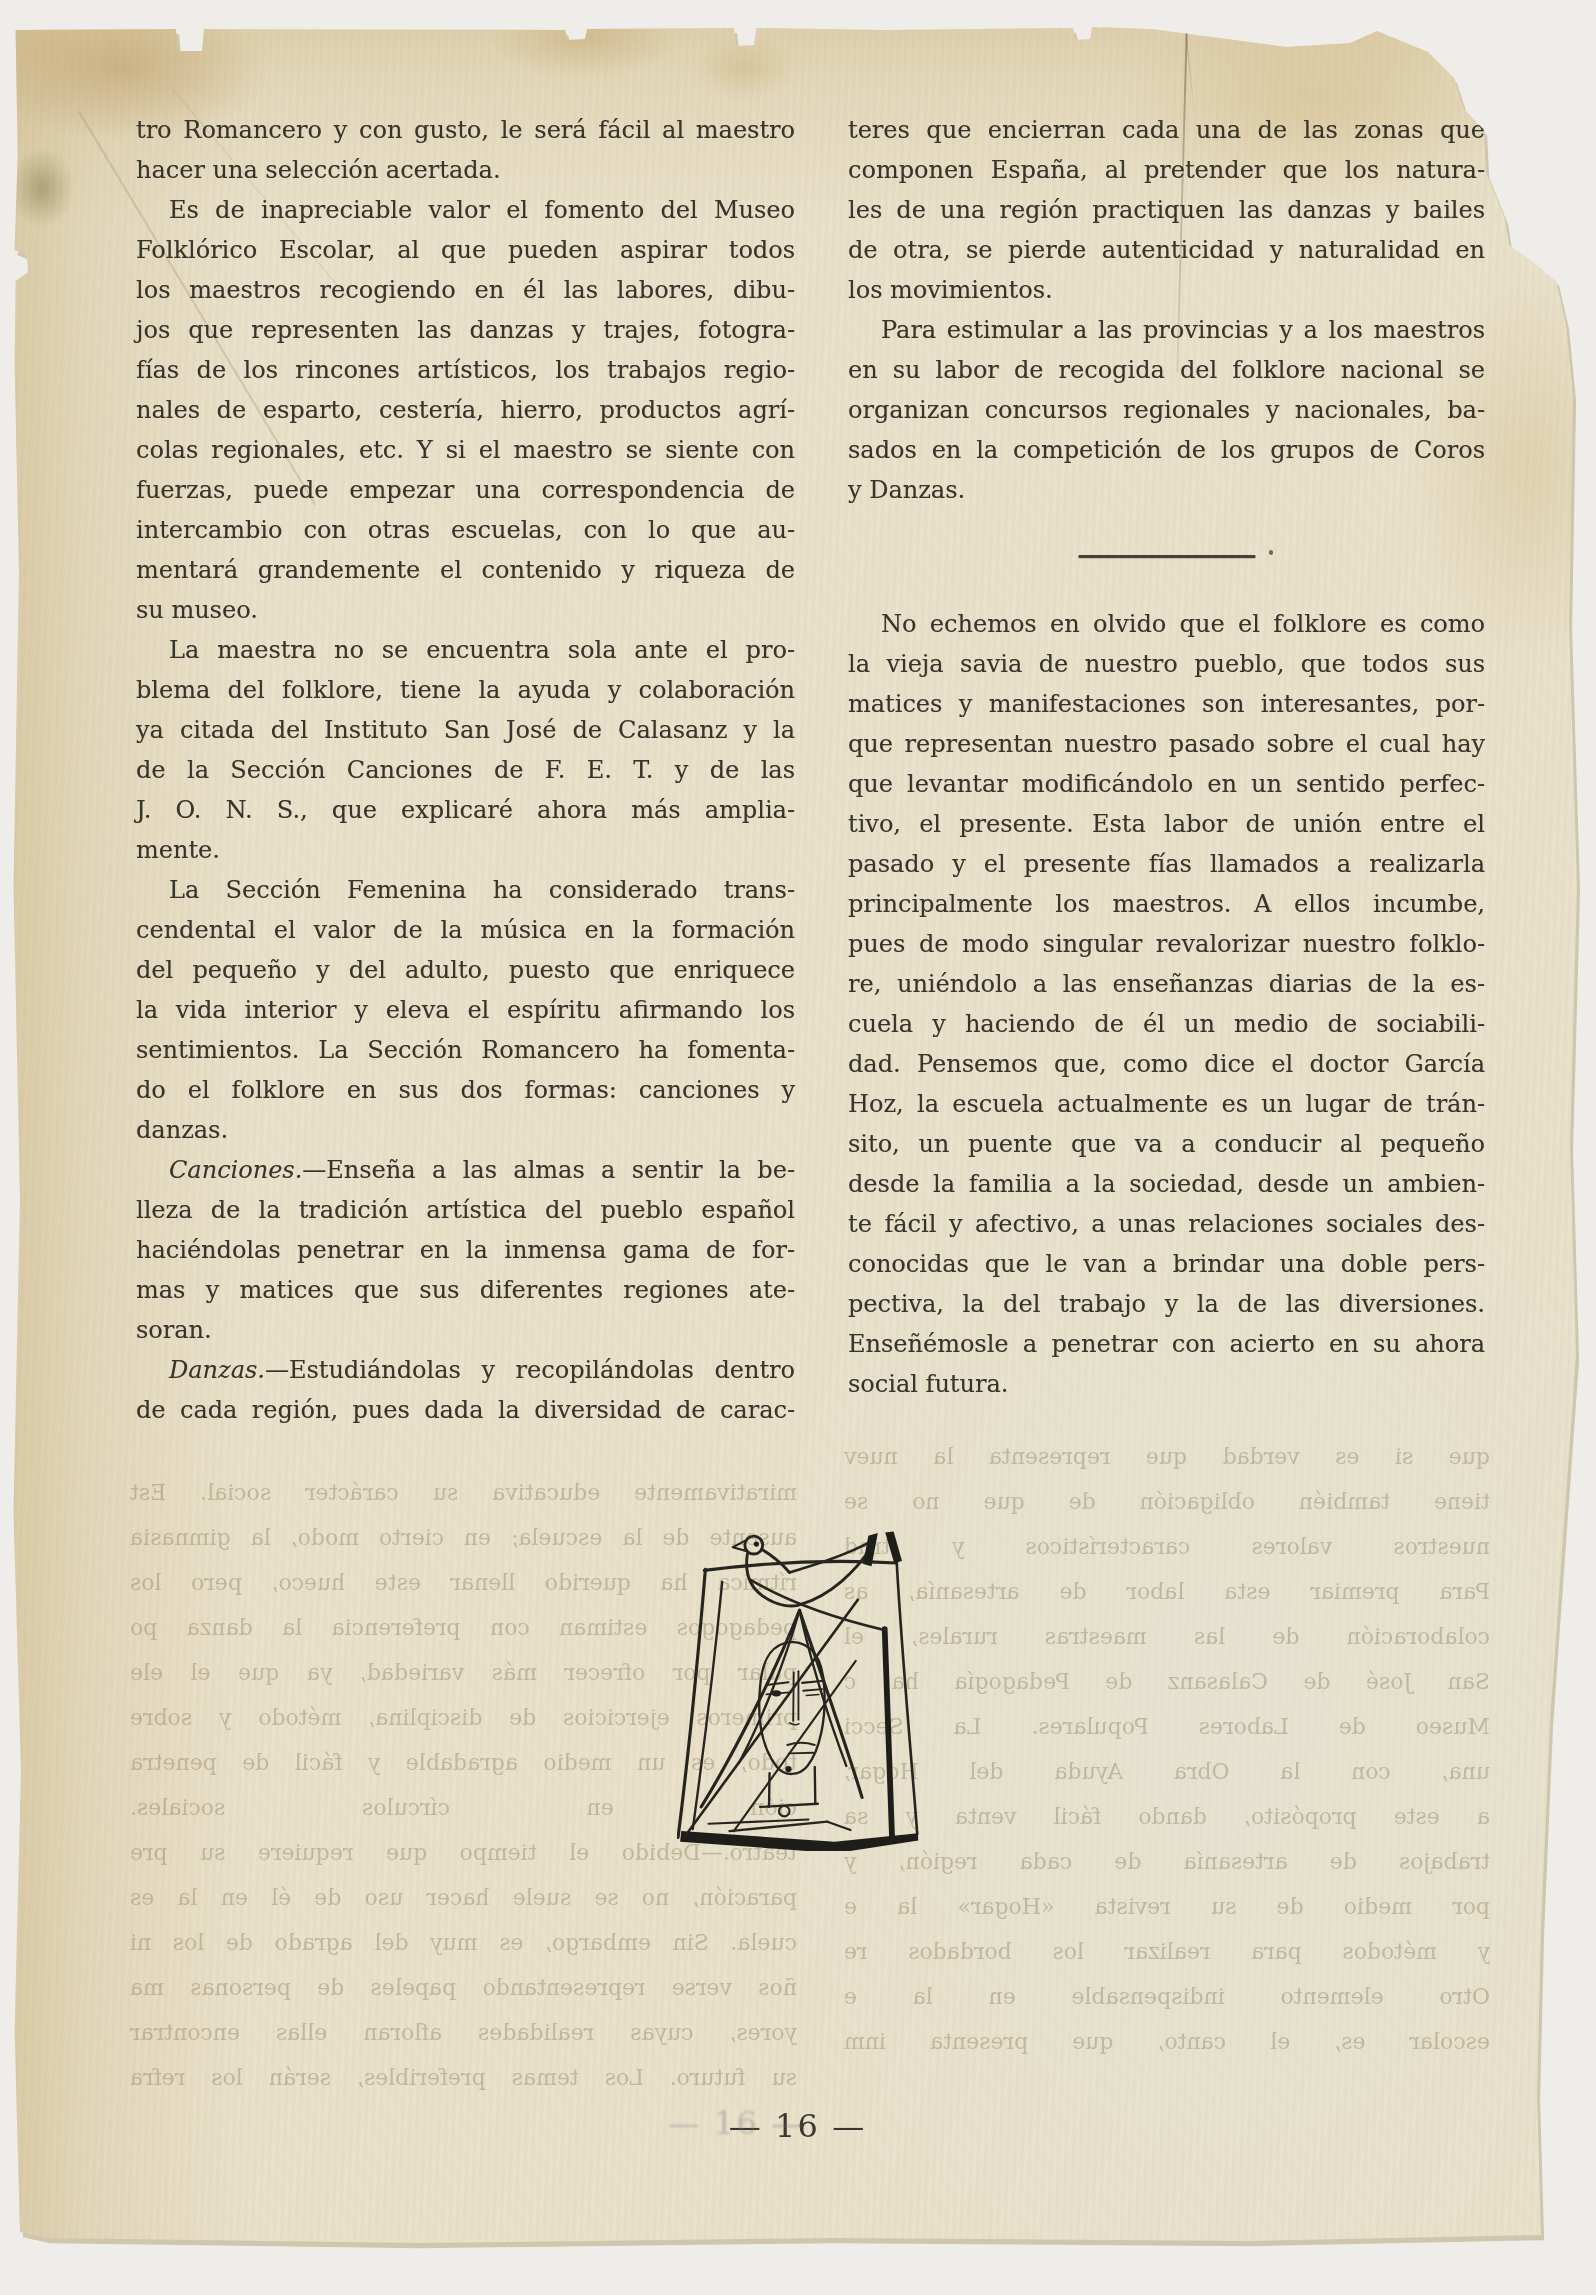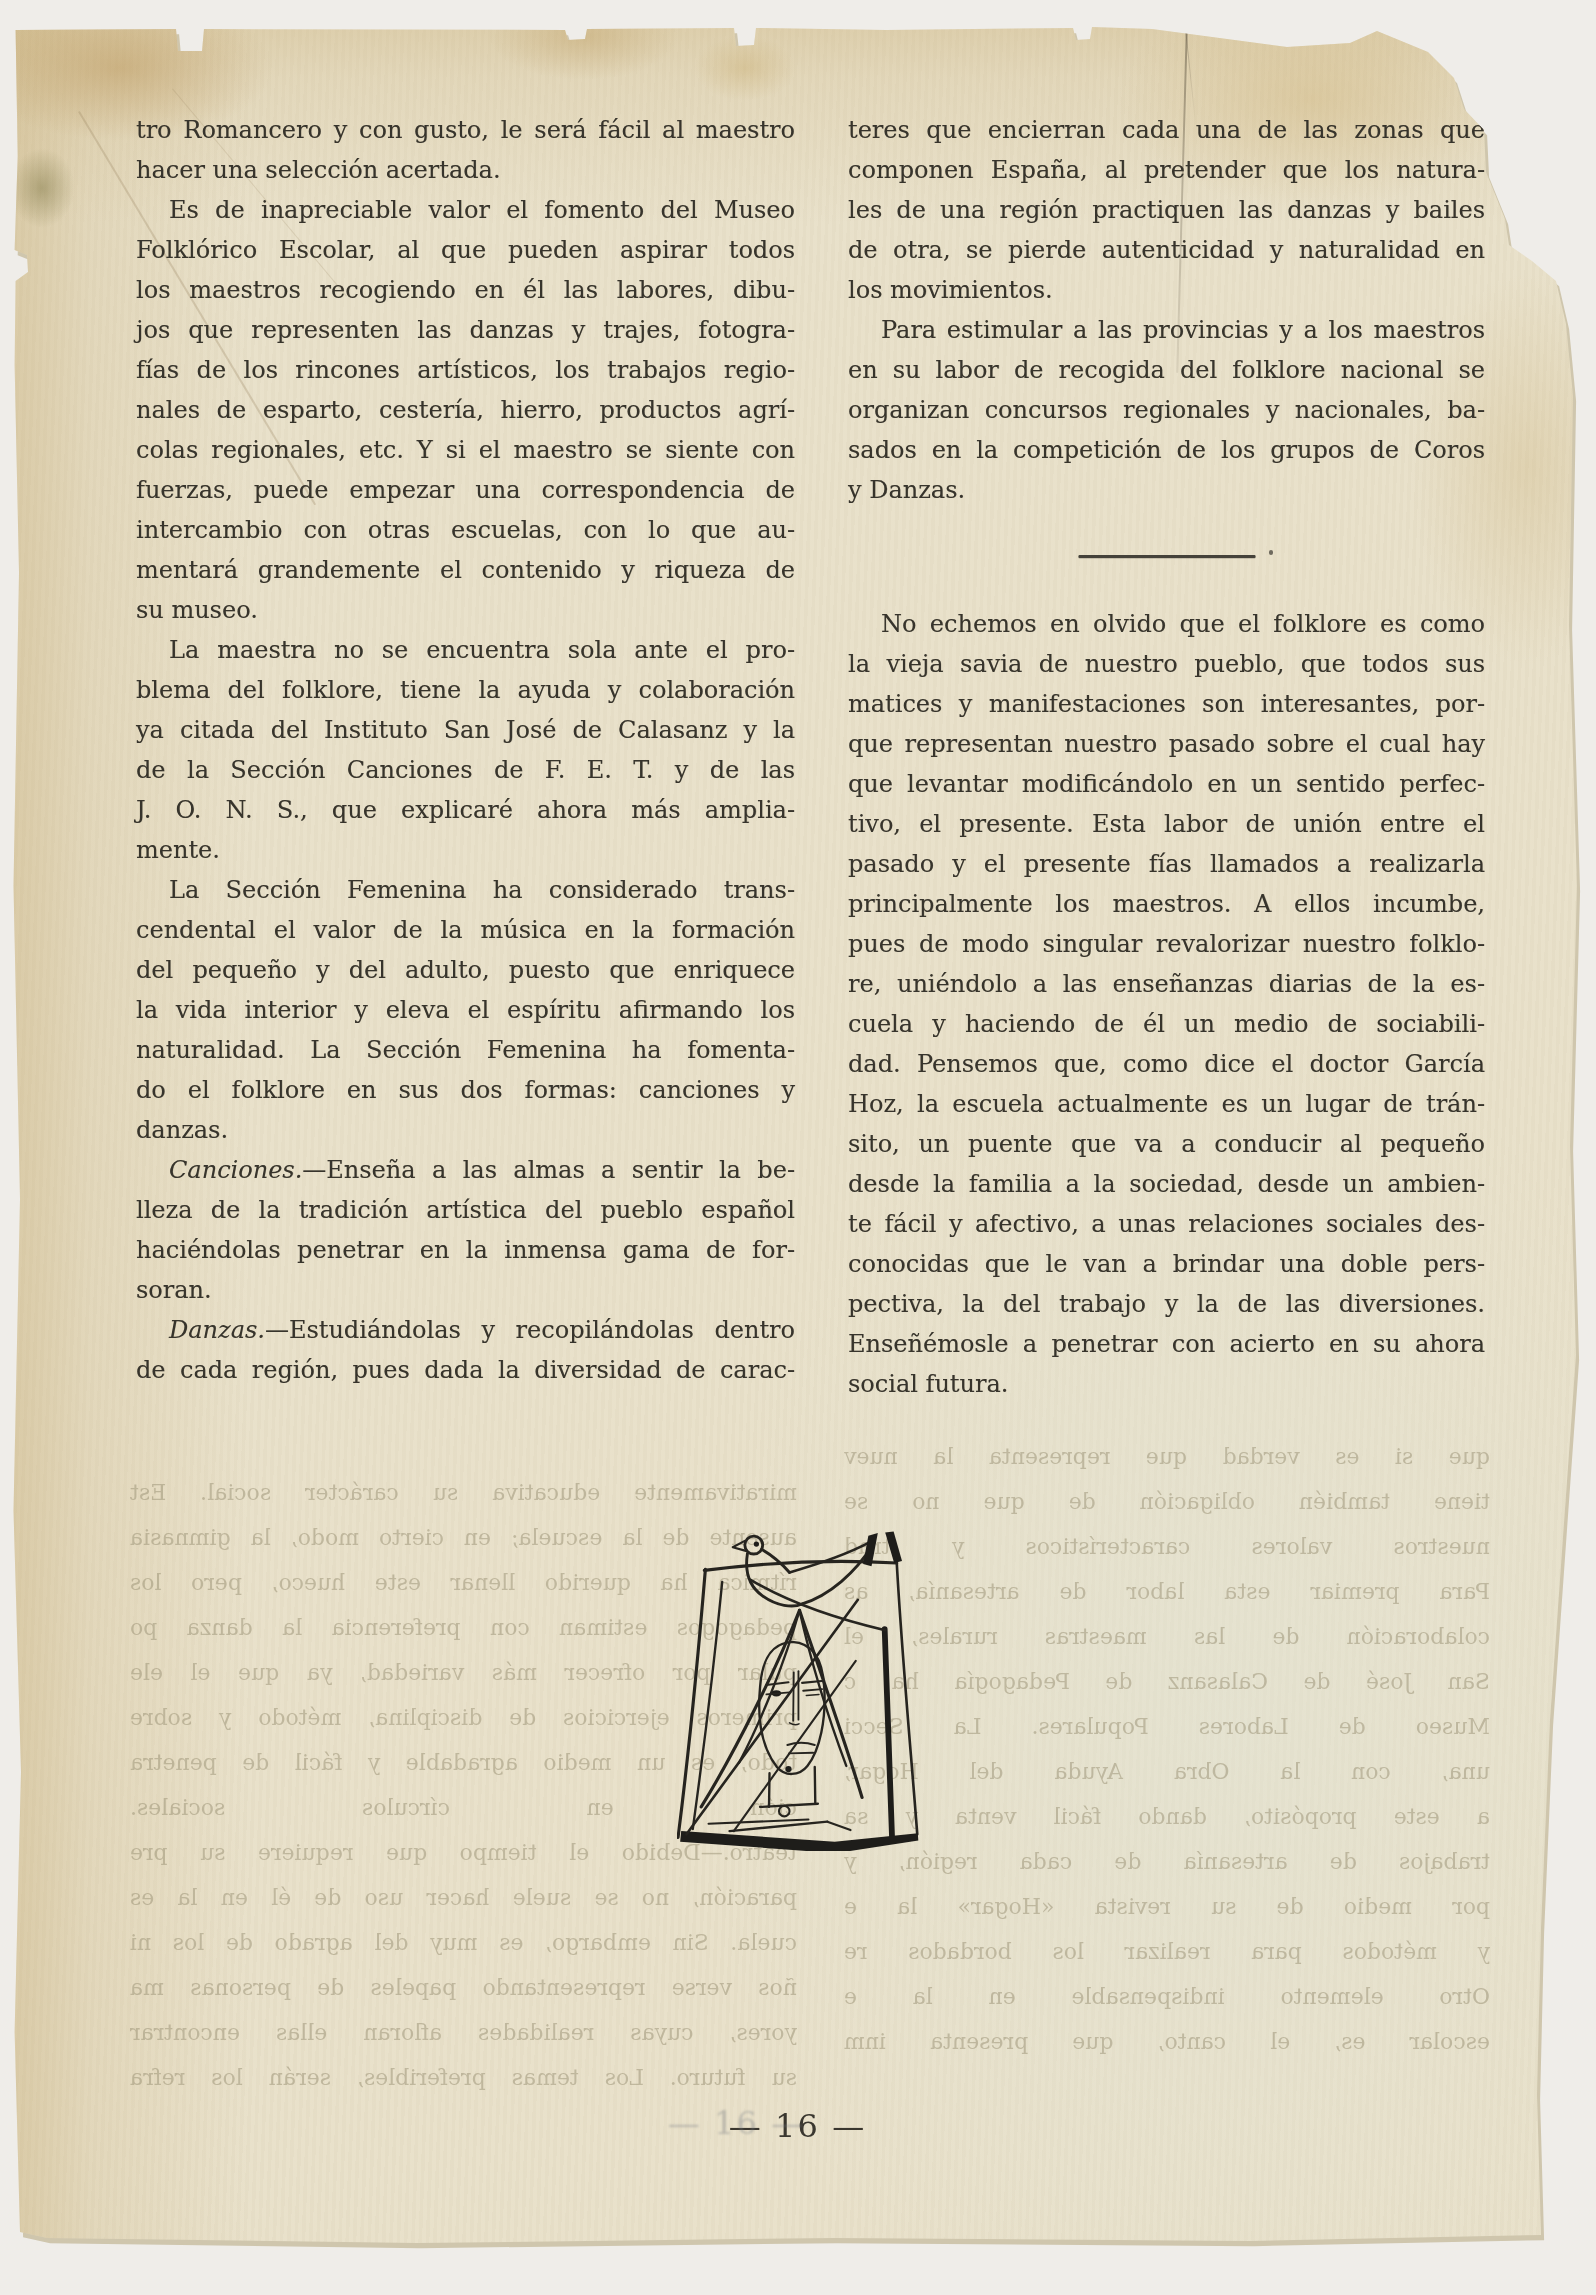--- a/index.html
+++ b/index.html
@@ -129,26 +129,27 @@
       <div class="tline ind">La maestra no se encuentra sola ante el pro-</div>
       <div class="tline">blema del folklore, tiene la ayuda y colaboración</div>
       <div class="tline">ya citada del Instituto San José de Calasanz y la</div>
       <div class="tline">de la Sección Canciones de F. E. T. y de las</div>
       <div class="tline">J. O. N. S., que explicaré ahora más amplia-</div>
       <div class="tline end">mente.</div>
       <div class="tline ind">La Sección Femenina ha considerado trans-</div>
       <div class="tline">cendental el valor de la música en la formación</div>
       <div class="tline">del pequeño y del adulto, puesto que enriquece</div>
       <div class="tline">la vida interior y eleva el espíritu afirmando los</div>
-      <div class="tline">naturalidad. La Sección Femenina ha fomenta-</div>
+      <div class="tline">sentimientos. La Sección Romancero ha fomenta-</div>
       <div class="tline">do el folklore en sus dos formas: canciones y</div>
       <div class="tline end">danzas.</div>
       <div class="tline ind"><span class="lead">Canciones.</span>—Enseña a las almas a sentir la be-</div>
       <div class="tline">lleza de la tradición artística del pueblo español</div>
       <div class="tline">haciéndolas penetrar en la inmensa gama de for-</div>
+      <div class="tline">mas y matices que sus diferentes regiones ate-</div>
       <div class="tline end">soran.</div>
       <div class="tline ind"><span class="lead">Danzas.</span>—Estudiándolas y recopilándolas dentro</div>
       <div class="tline">de cada región, pues dada la diversidad de carac-</div>
     </div>
 
   <div class="col" id="col-right">
     <div id="col-right-top">
         <div class="tline">teres que encierran cada una de las zonas que</div>
         <div class="tline">componen España, al pretender que los natura-</div>
         <div class="tline">les de una región practiquen las danzas y bailes</div>

